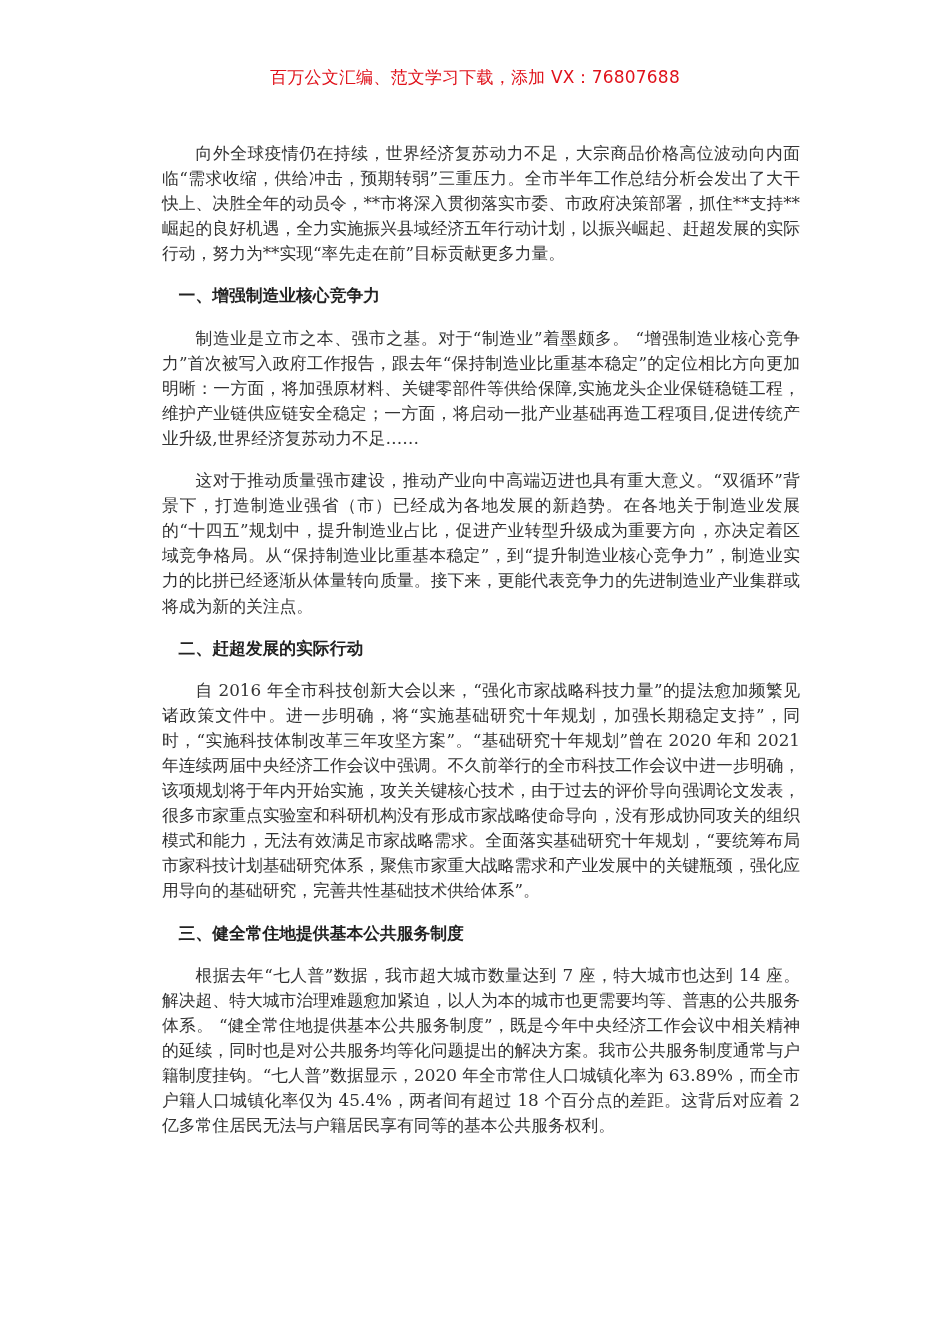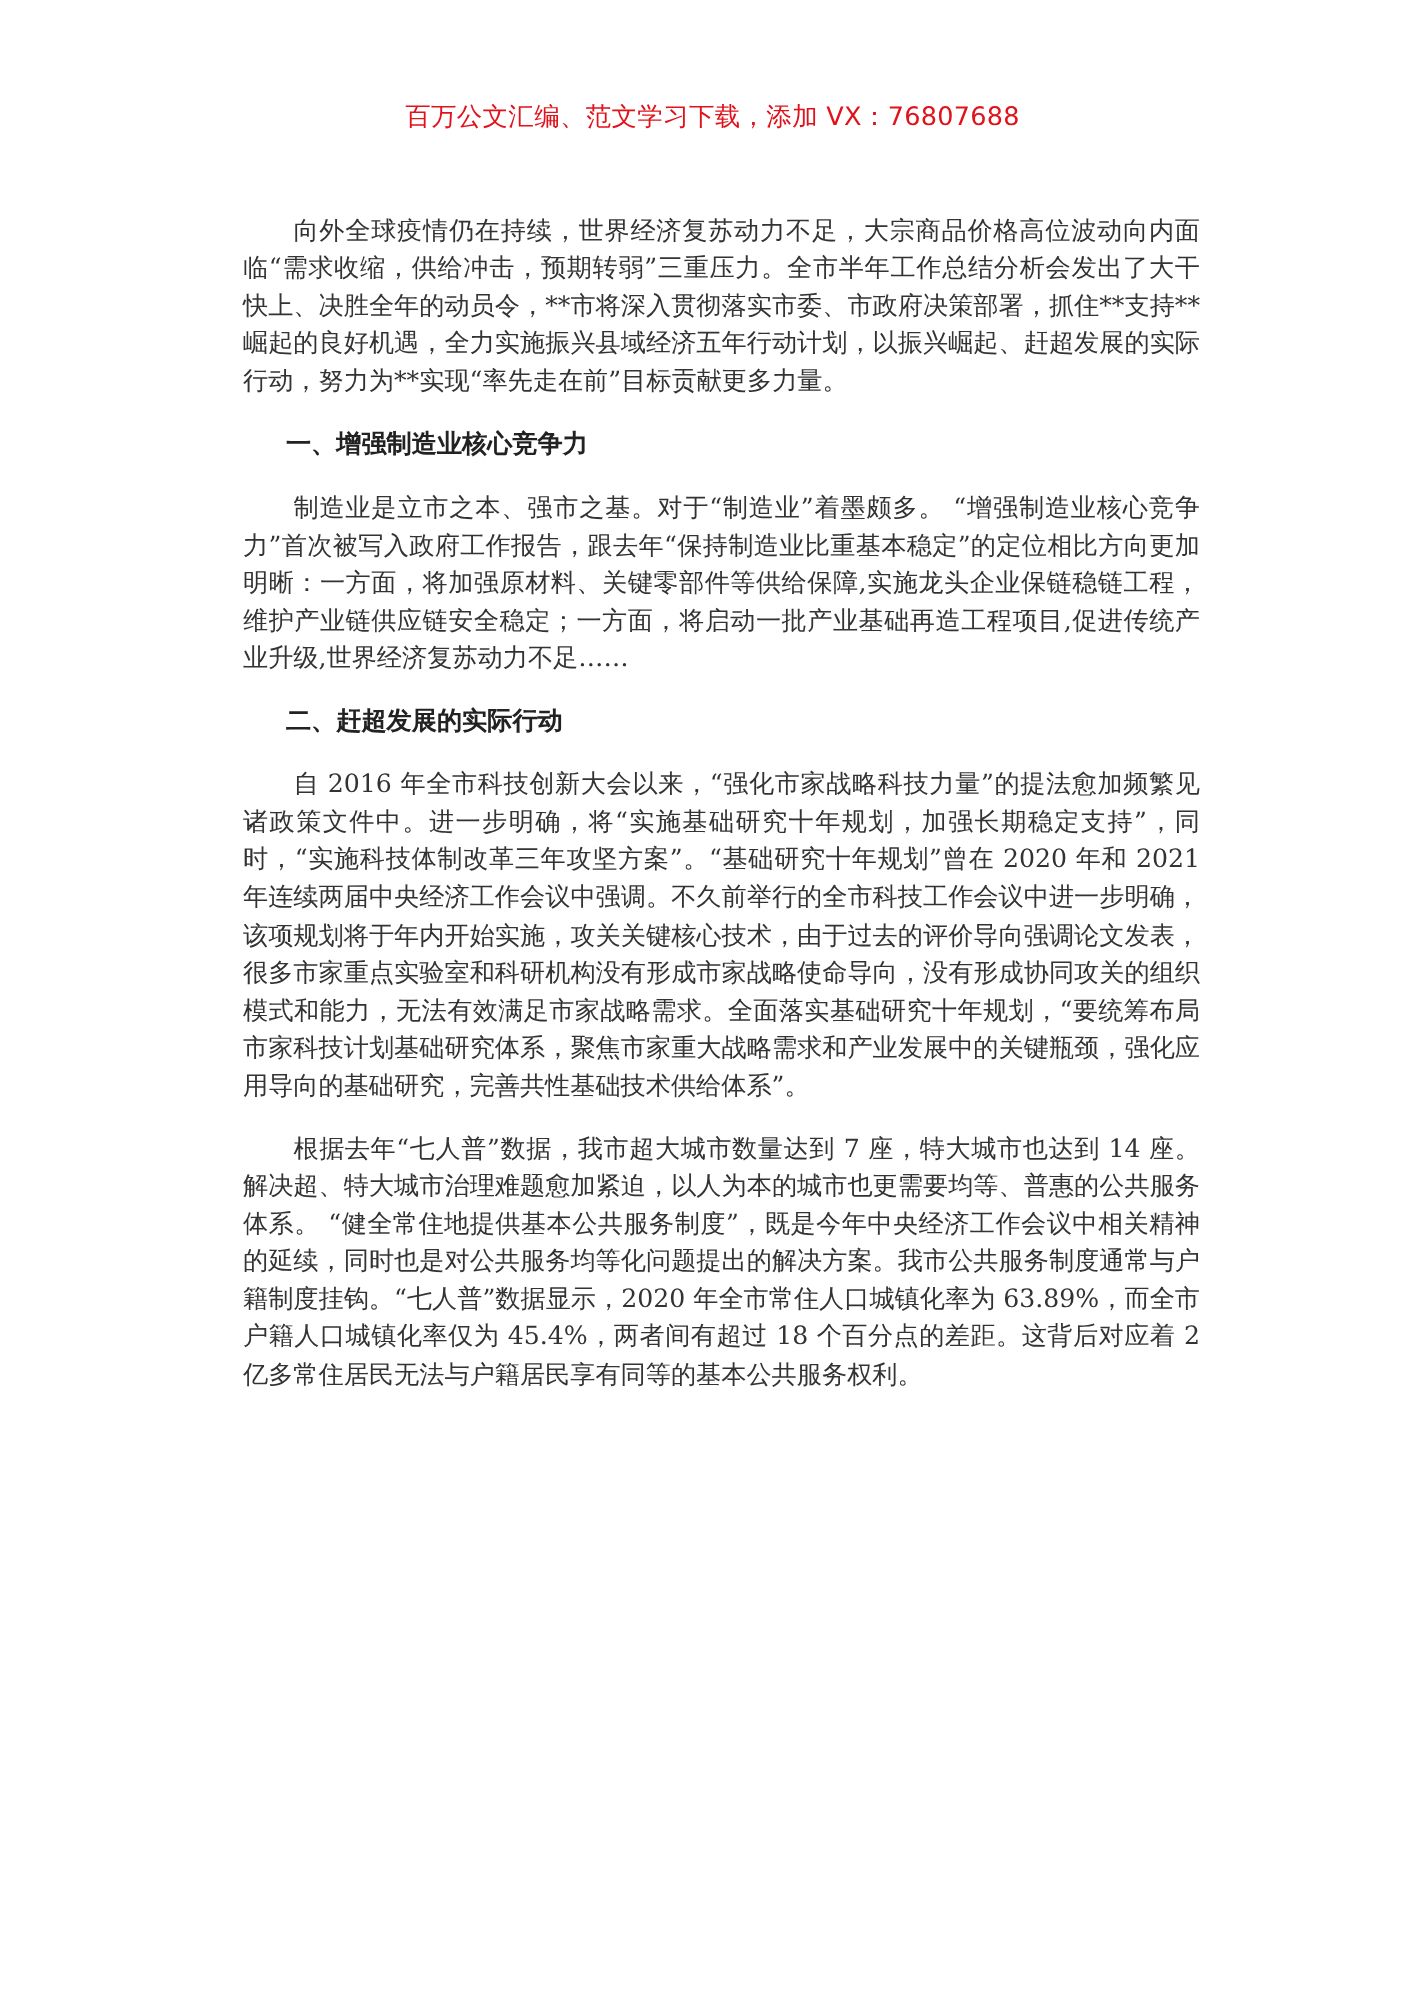--- a/index.html
+++ b/index.html
@@ -8,32 +8,34 @@
     .banner {
       position: absolute; left: 0; top: 66px; width: 950px; text-align: center;
       font-family: "DejaVu Sans", sans-serif; font-size: 17px; color: #e0121b; letter-spacing: 0.2px;
     }
     .body-text {
       position: absolute; left: 145px; top: 124px; width: 672px;
       font-family: "DejaVu Serif", serif; font-size: 16.8px; line-height: 25.1px;
       color: #333333; text-align: justify;
     }
     .para { margin: 17px; text-indent: 2em; }
-    .heading { margin: 12px; text-indent: 2em; font-family: "DejaVu Sans", sans-serif; font-weight: bold; color: #222222; }
+    .heading { margin: 0; text-indent: 2em; font-family: "DejaVu Sans", sans-serif; font-weight: bold; color: #222222; }
   </style>
 </head>
 <body>
 
 <div class="page">
   <div class="banner">百万公文汇编、范文学习下载，添加 VX：76807688</div>
 
   <div class="body-text">
     <p class="para">向外全球疫情仍在持续，世界经济复苏动力不足，大宗商品价格高位波动向内面临“需求收缩，供给冲击，预期转弱”三重压力。全市半年工作总结分析会发出了大干快上、决胜全年的动员令，**市将深入贯彻落实市委、市政府决策部署，抓住**支持**崛起的良好机遇，全力实施振兴县域经济五年行动计划，以振兴崛起、赶超发展的实际行动，努力为**实现“率先走在前”目标贡献更多力量。</p>
 
     <p class="heading">一、增强制造业核心竞争力</p>
     <p class="para">制造业是立市之本、强市之基。对于“制造业”着墨颇多。 “增强制造业核心竞争力”首次被写入政府工作报告，跟去年“保持制造业比重基本稳定”的定位相比方向更加明晰：一方面，将加强原材料、关键零部件等供给保障,实施龙头企业保链稳链工程，维护产业链供应链安全稳定；一方面，将启动一批产业基础再造工程项目,促进传统产业升级,世界经济复苏动力不足……</p>
+    <p class="para">这对于推动质量强市建设，推动产业向中高端迈进也具有重大意义。“双循环”背景下，打造制造业强省（市）已经成为各地发展的新趋势。在各地关于制造业发展的“十四五”规划中，提升制造业占比，促进产业转型升级成为重要方向，亦决定着区域竞争格局。从“保持制造业比重基本稳定”，到“提升制造业核心竞争力”，制造业实力的比拼已经逐渐从体量转向质量。接下来，更能代表竞争力的先进制造业产业集群或将成为新的关注点。</p>
 
     <p class="heading">二、赶超发展的实际行动</p>
     <p class="para">自 2016 年全市科技创新大会以来，“强化市家战略科技力量”的提法愈加频繁见诸政策文件中。进一步明确，将“实施基础研究十年规划，加强长期稳定支持”，同时，“实施科技体制改革三年攻坚方案”。“基础研究十年规划”曾在 2020 年和 2021 年连续两届中央经济工作会议中强调。不久前举行的全市科技工作会议中进一步明确，该项规划将于年内开始实施，攻关关键核心技术，由于过去的评价导向强调论文发表，很多市家重点实验室和科研机构没有形成市家战略使命导向，没有形成协同攻关的组织模式和能力，无法有效满足市家战略需求。全面落实基础研究十年规划，“要统筹布局市家科技计划基础研究体系，聚焦市家重大战略需求和产业发展中的关键瓶颈，强化应用导向的基础研究，完善共性基础技术供给体系”。</p>
 
+    <p class="heading">三、健全常住地提供基本公共服务制度</p>
     <p class="para">根据去年“七人普”数据，我市超大城市数量达到 7 座，特大城市也达到 14 座。解决超、特大城市治理难题愈加紧迫，以人为本的城市也更需要均等、普惠的公共服务体系。 “健全常住地提供基本公共服务制度”，既是今年中央经济工作会议中相关精神的延续，同时也是对公共服务均等化问题提出的解决方案。我市公共服务制度通常与户籍制度挂钩。“七人普”数据显示，2020 年全市常住人口城镇化率为 63.89%，而全市户籍人口城镇化率仅为 45.4%，两者间有超过 18 个百分点的差距。这背后对应着 2 亿多常住居民无法与户籍居民享有同等的基本公共服务权利。</p>
   </div>
 </div>
 
 </body></html>

